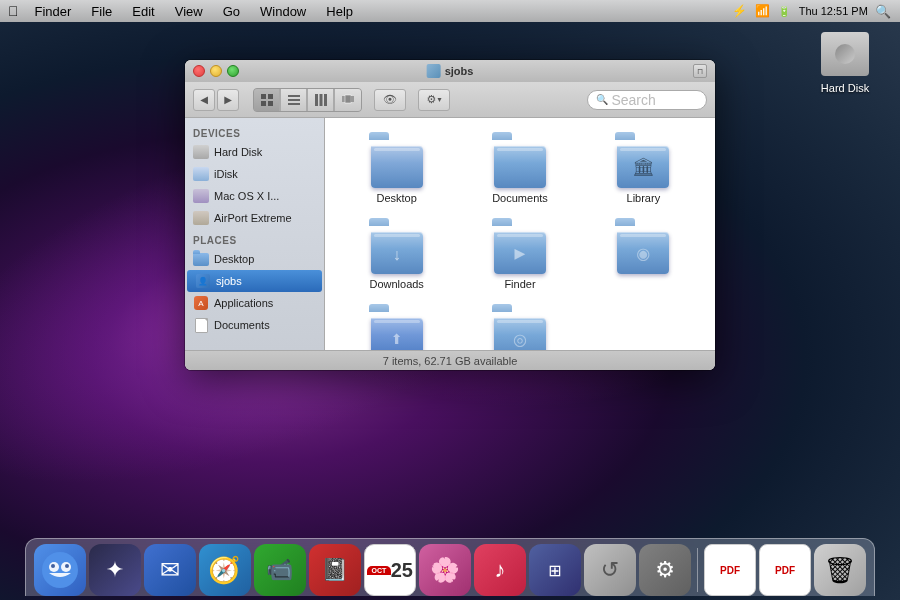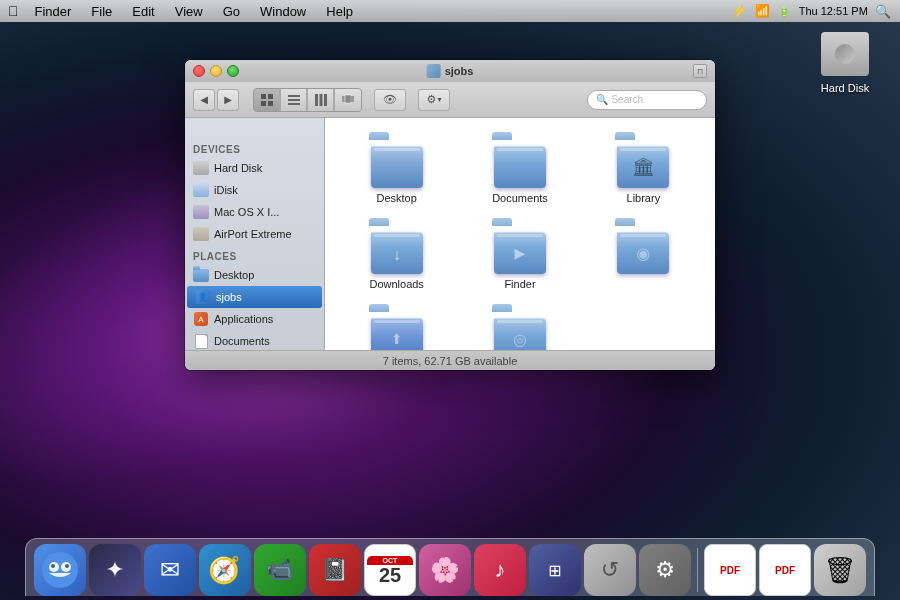--- a/index.html
+++ b/index.html
@@ -332,21 +332,21 @@
       overflow: hidden;
     }
 
     
     .sidebar {
       width: 140px;
       background: linear-gradient(to bottom, #d8dde5, #c8cdd5);
       border-right: 1px solid #aaa;
       overflow-y: auto;
       flex-shrink: 0;
-      padding-top: 20px;
+      padding-top: 4px;
     }
 
     .sidebar::-webkit-scrollbar { width: 6px; }
     .sidebar::-webkit-scrollbar-track { background: transparent; }
     .sidebar::-webkit-scrollbar-thumb { background: #aaa; border-radius: 3px; }
 
     .sidebar-section-header {
       font-size: 10px;
       font-weight: 700;
       color: #666;
@@ -782,21 +782,21 @@
       <div class="toolbar-action">
         <span style="font-size:11px;">👁</span>
       </div>
       <div class="toolbar-action">
         <span style="font-size:11px;">⚙</span>
         <span style="font-size:8px;">▾</span>
       </div>
 
       <div class="toolbar-search">
         <span style="font-size:10px;color:#bbb;margin-right:3px;">🔍</span>
-        <span style="font-size:10px;color:#bbb;">Search</span>
+        <span style="font-size:14px;color:#bbb;">Search</span>
       </div>
     </div>
 
     <div class="content-area">
 
       <div class="sidebar">
 
         <div class="sidebar-section-header">DEVICES</div>
         <div class="sidebar-item">
           <div class="sidebar-item-icon">
@@ -962,21 +962,21 @@
         <div class="dock-icon di-facetime">
           <span style="color:#fff;font-size:22px;">📹</span>
         </div>
       </div>
       <div class="dock-item">
         <div class="dock-icon di-addressbook">
           <span style="font-size:22px;">📓</span>
         </div>
       </div>
       <div class="dock-item">
-        <div class="dock-icon di-ical" style="background:#fff;border:1px solid #ccc;border-radius:10px;flex-direction:column;padding:2px;">
+        <div class="dock-icon di-ical" style="background:#fff;border:1px solid #ccc;border-radius:10px;flex-direction:row;padding:2px;justify-content:flex-end;">
           <div style="background:#c00;color:#fff;font-size:7px;font-weight:bold;width:100%;text-align:center;border-radius:5px 5px 0 0;padding:1px 0;">OCT</div>
           <div style="font-size:20px;font-weight:bold;color:#333;line-height:1;">25</div>
         </div>
       </div>
       <div class="dock-item">
         <div class="dock-icon di-iphoto">
           <span style="font-size:24px;">🌸</span>
         </div>
       </div>
       <div class="dock-item">

